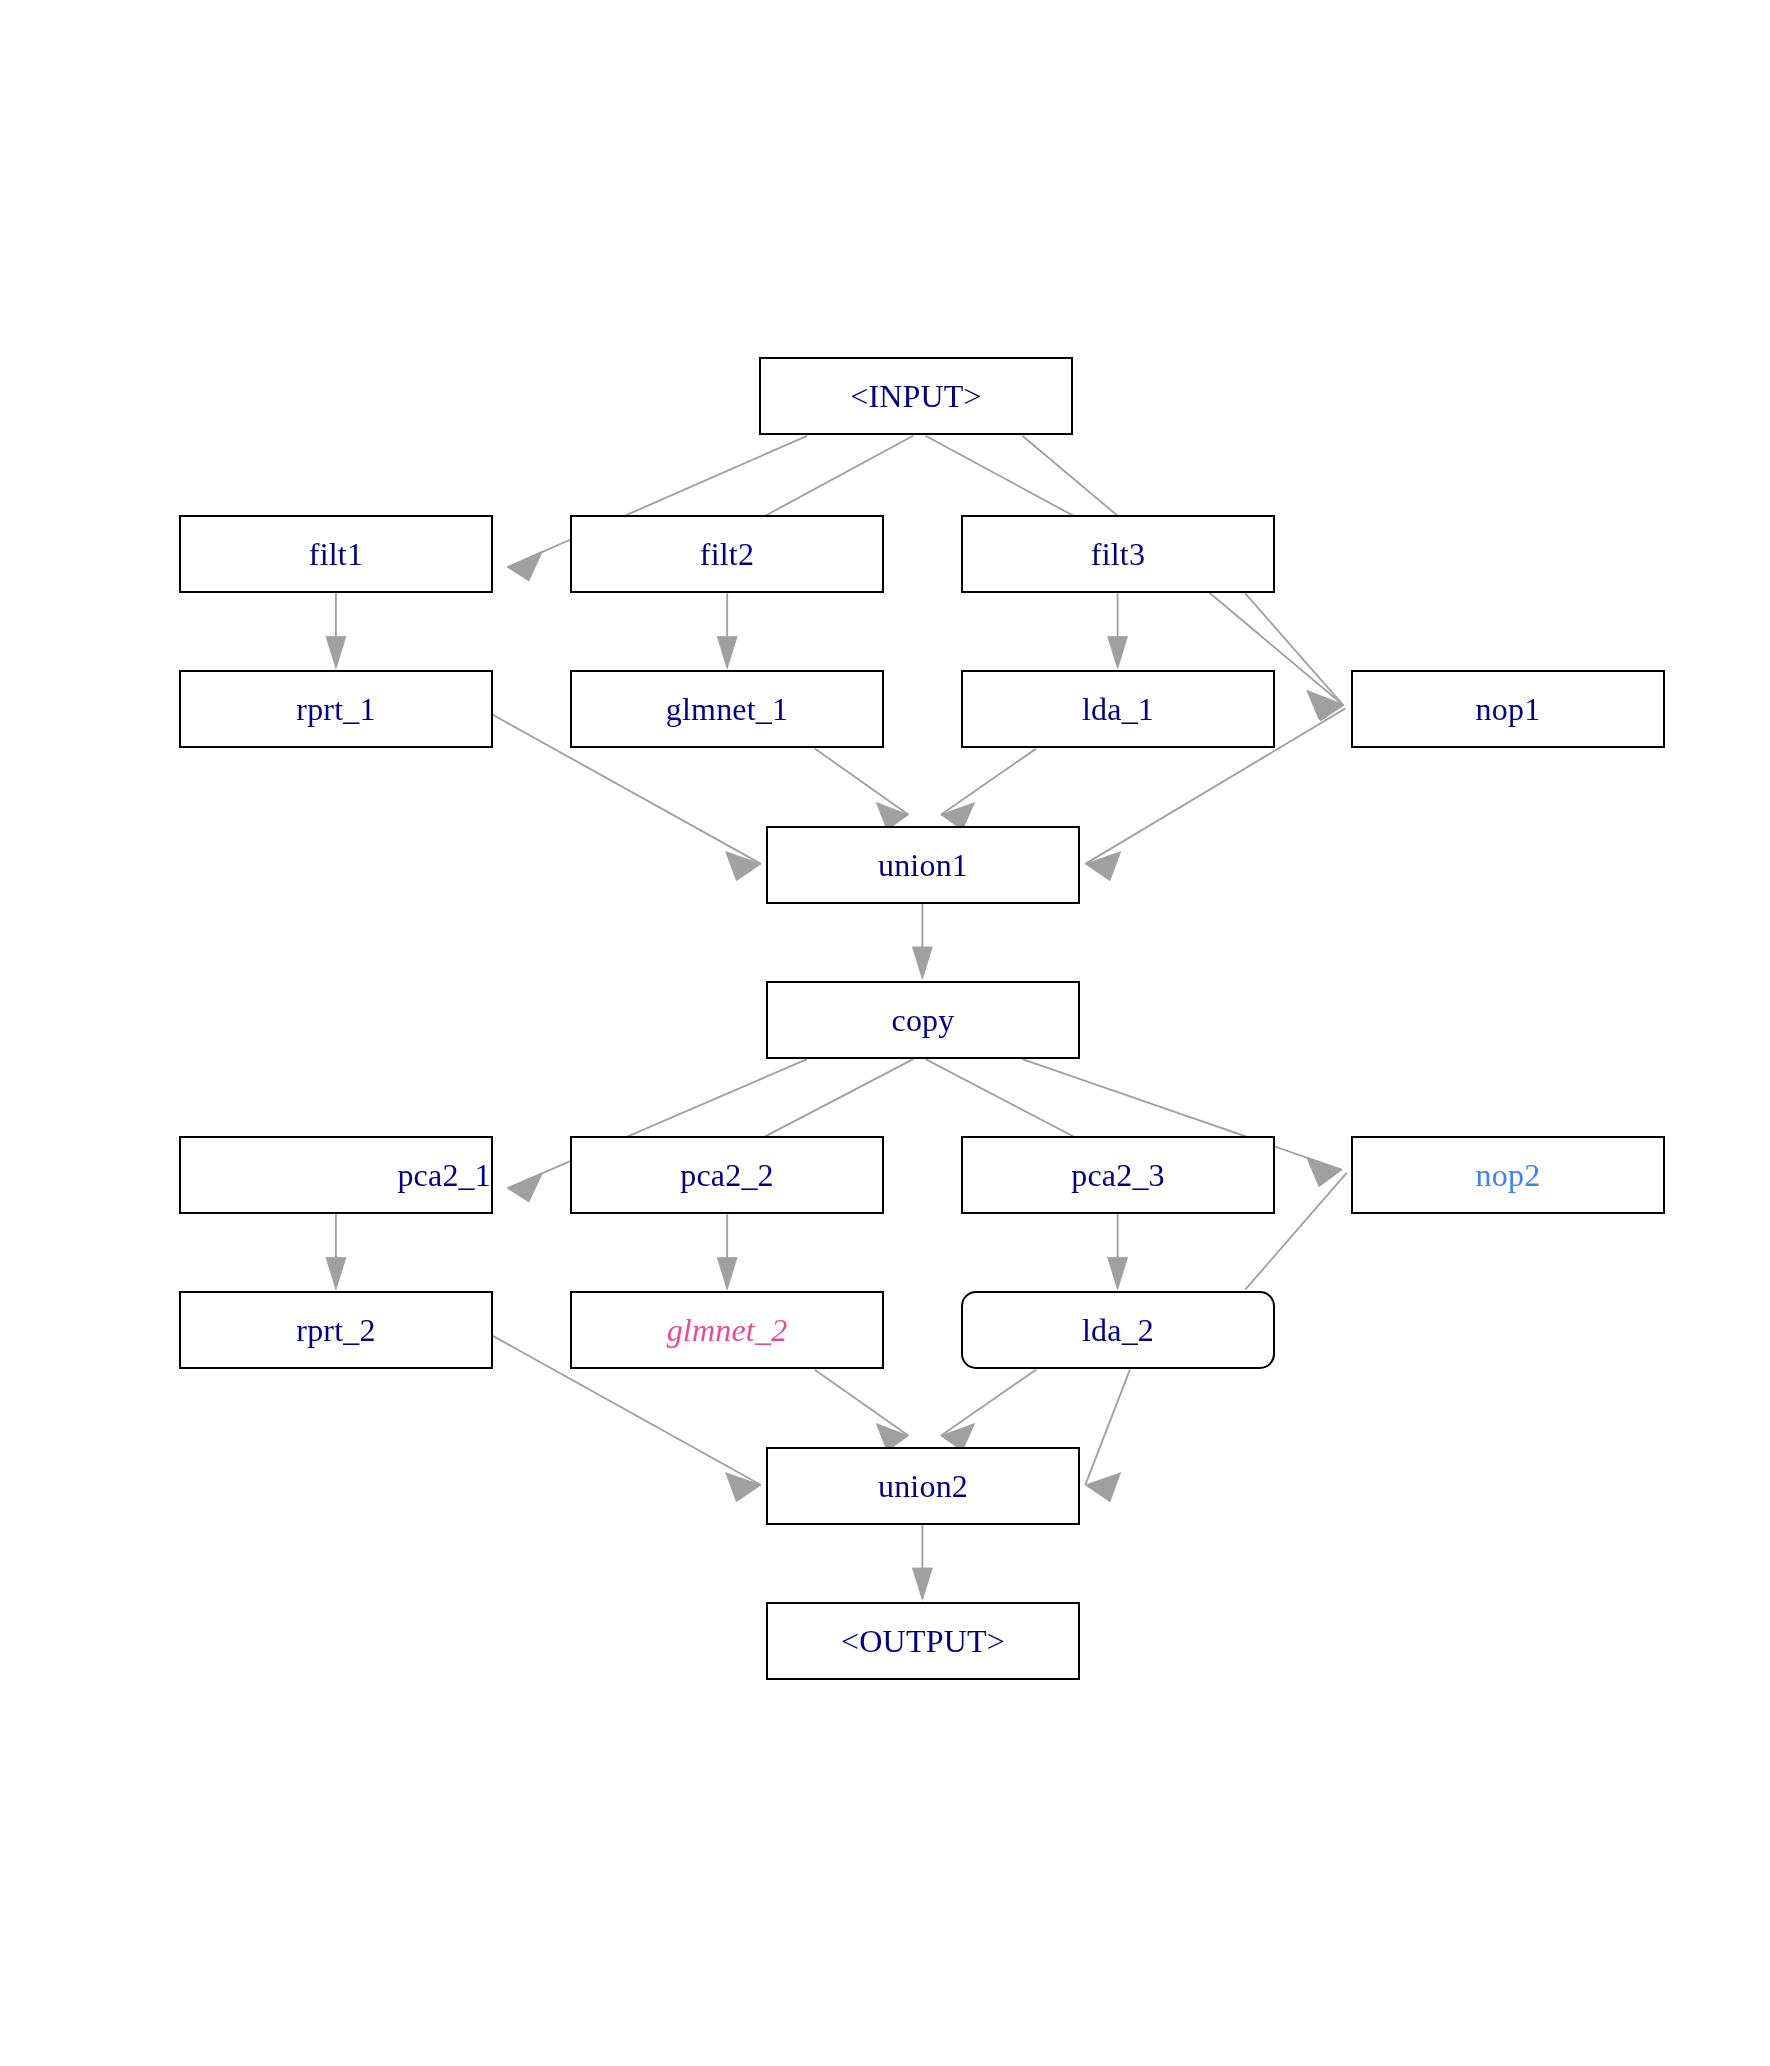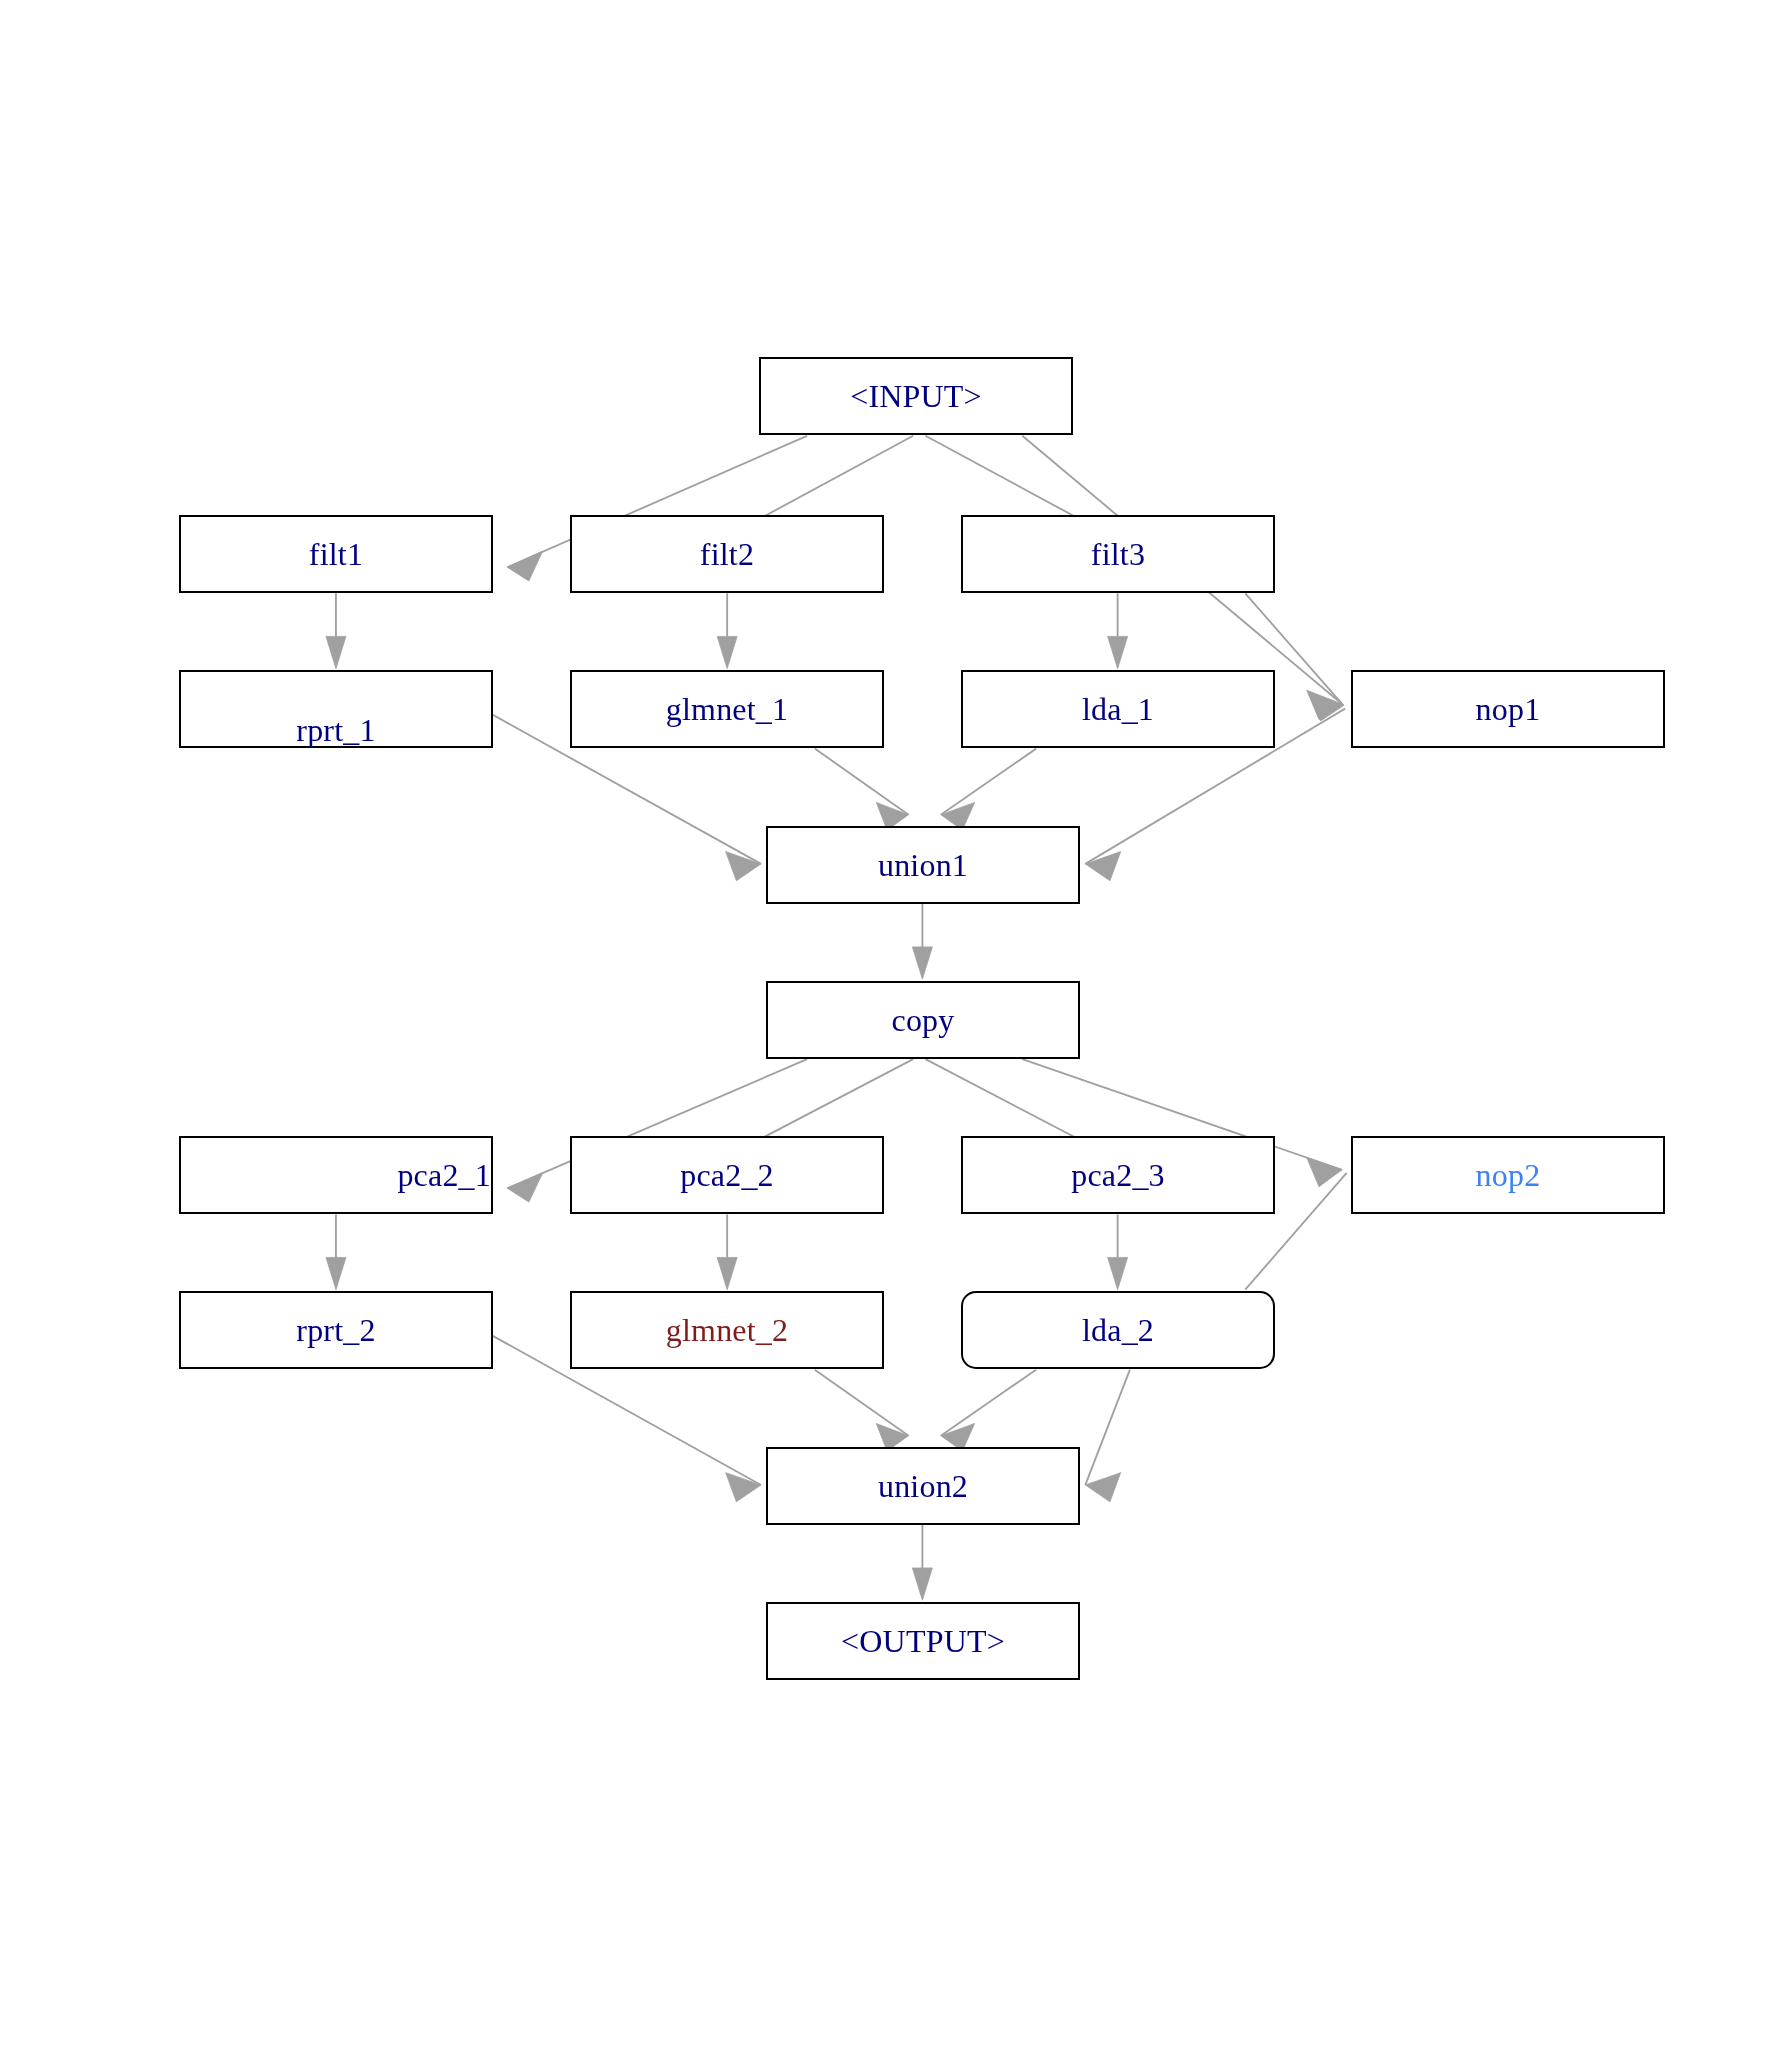--- a/index.html
+++ b/index.html
@@ -117,21 +117,21 @@
       </div>
       <div class="node" style="left: 179px; top: 515px; width: 314px; height: 78px; border-color: rgb(0, 0, 0); background: rgb(255, 255, 255);">
         <span class="node-label" style="color: rgb(0, 0, 128);">filt1</span>
       </div>
       <div class="node" style="left: 570px; top: 515px; width: 314px; height: 78px; border-color: rgb(0, 0, 0); background: rgb(255, 255, 255);">
         <span class="node-label" style="color: rgb(0, 0, 128);">filt2</span>
       </div>
       <div class="node" style="left: 961px; top: 515px; width: 314px; height: 78px; border-color: rgb(0, 0, 0); background: rgb(255, 255, 255);">
         <span class="node-label" style="color: rgb(0, 0, 128);">filt3</span>
       </div>
-      <div class="node" style="left: 179px; top: 670px; width: 314px; height: 78px; border-color: rgb(0, 0, 0); background: rgb(255, 255, 255); align-items: flex-end;">
+      <div class="node" style="left: 179px; top: 670px; width: 314px; height: 78px; border-color: rgb(0, 0, 0); background: rgb(255, 255, 255);">
         <span class="node-label" style="color: rgb(0, 0, 128);">rprt_1</span>
       </div>
       <div class="node" style="left: 570px; top: 670px; width: 314px; height: 78px; border-color: rgb(0, 0, 0); background: rgb(255, 255, 255);">
         <span class="node-label" style="color: rgb(0, 0, 128);">glmnet_1</span>
       </div>
       <div class="node" style="left: 961px; top: 670px; width: 314px; height: 78px; border-color: rgb(0, 0, 0); background: rgb(255, 255, 255);">
         <span class="node-label" style="color: rgb(0, 0, 128);">lda_1</span>
       </div>
       <div class="node" style="left: 1351px; top: 670px; width: 314px; height: 78px; border-color: rgb(0, 0, 0); background: rgb(255, 255, 255);">
         <span class="node-label" style="color: rgb(0, 0, 128);">nop1</span>
@@ -151,21 +151,21 @@
       <div class="node" style="left: 961px; top: 1136px; width: 314px; height: 78px; border-color: rgb(0, 0, 0); background: rgb(255, 255, 255);">
         <span class="node-label" style="color: rgb(0, 0, 128);">pca2_3</span>
       </div>
       <div class="node" style="left: 1351px; top: 1136px; width: 314px; height: 78px; border-color: rgb(0, 0, 0); background: rgb(255, 255, 255);">
         <span class="node-label" style="color: #3b82f6; text-align: right;">nop2</span>
       </div>
       <div class="node" style="left: 179px; top: 1291px; width: 314px; height: 78px; border-color: rgb(0, 0, 0); background: rgb(255, 255, 255);">
         <span class="node-label" style="color: rgb(0, 0, 128);">rprt_2</span>
       </div>
       <div class="node" style="left: 570px; top: 1291px; width: 314px; height: 78px; border-color: rgb(0, 0, 0); background: rgb(255, 255, 255);">
-        <span class="node-label" style="color: #7f1d1d;">glmnet_2</span>
+        <span class="node-label" style="color: #ec4899; font-style: italic;">glmnet_2</span>
       </div>
       <div class="node" style="left: 961px; top: 1291px; width: 314px; height: 78px; border-color: rgb(0, 0, 0); background: rgb(255, 255, 255); border-radius: 15px;">
         <span class="node-label" style="color: rgb(0, 0, 128);">lda_2</span>
       </div>
       <div class="node" style="left: 766px; top: 1447px; width: 314px; height: 78px; border-color: rgb(0, 0, 0); background: rgb(255, 255, 255);">
         <span class="node-label" style="color: rgb(0, 0, 128);">union2</span>
       </div>
       <div class="node" style="left: 766px; top: 1602px; width: 314px; height: 78px; border-color: rgb(0, 0, 0); background: rgb(255, 255, 255);">
         <span class="node-label" style="color: rgb(0, 0, 128);">&lt;OUTPUT&gt;</span>
       </div>

